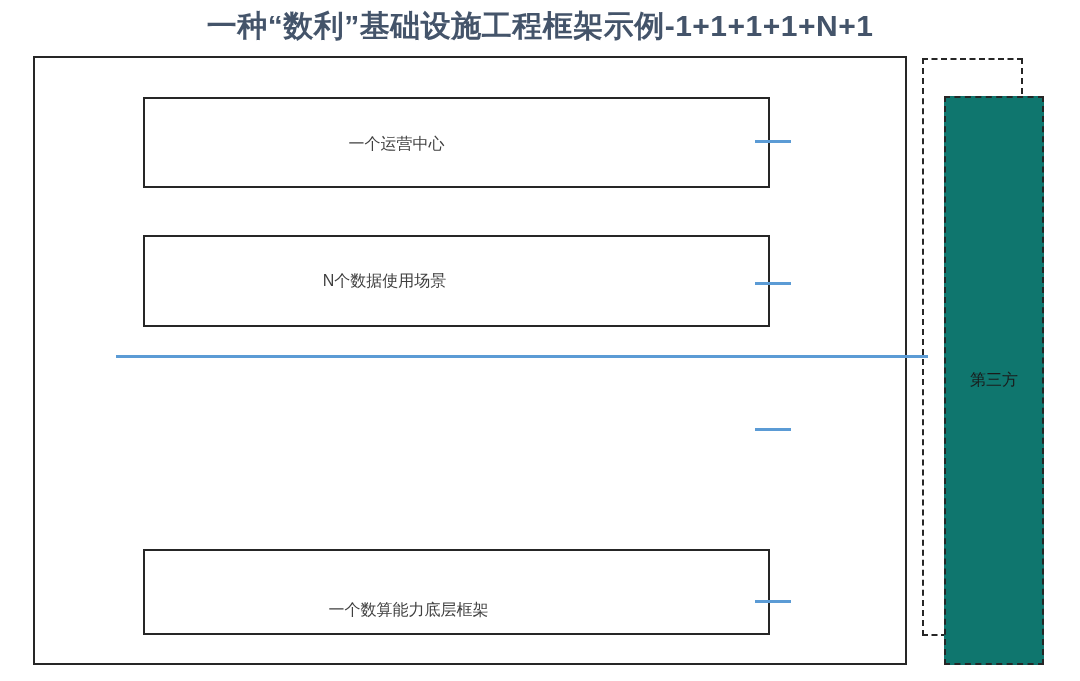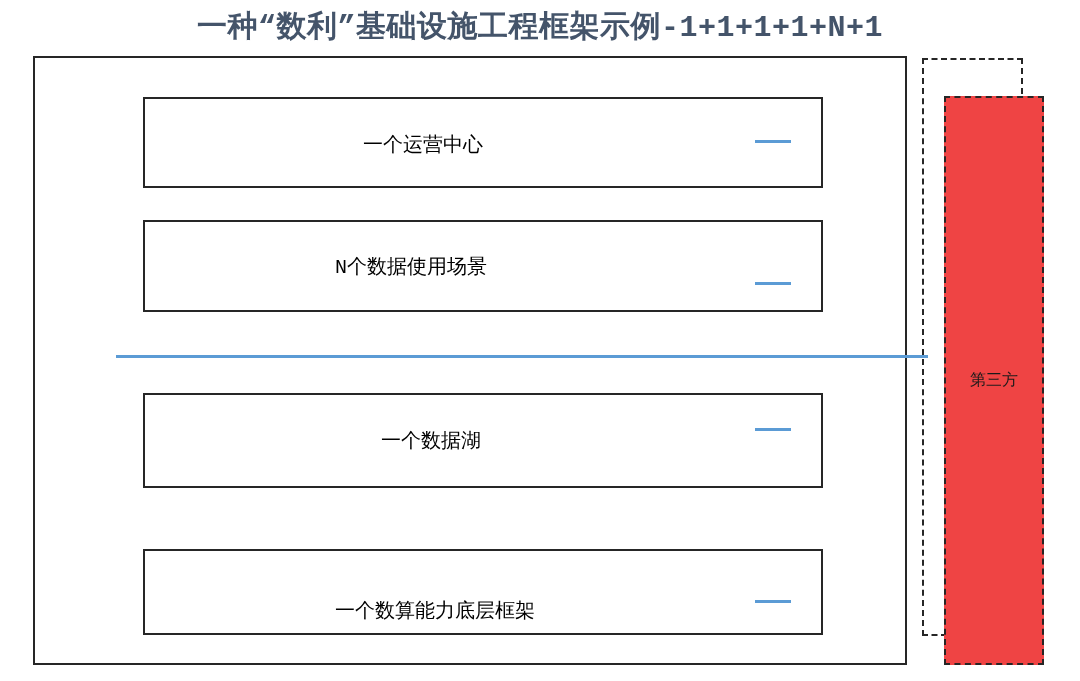--- a/index.html
+++ b/index.html
@@ -7,21 +7,20 @@
     padding: 0;
     background: #ffffff;
     font-family: "Liberation Sans", sans-serif;
   }
   .canvas {
     position: relative;
     width: 1080px;
     height: 681px;
     background: #ffffff;
     overflow: hidden;
-    font-family: Liberation Mono, monospace;
   }
   .title {
     position: absolute;
     left: 0;
     top: 6px;
     width: 100%;
     text-align: center;
     font-size: 30px;
     font-weight: bold;
     color: #44546A;
@@ -56,26 +55,26 @@
     height: 560px;
   }
   .vbox-right {
     left: 791px;
     top: 77px;
     width: 70px;
     height: 559px;
   }
   .hbox {
     left: 143px;
-    width: 680px;
+    width: 627px;
     display: flex;
     align-items: center;
     justify-content: center;
-    font-size: 20px;
-    color: #000000;
+    font-size: 16px;
+    color: #404040;
   }
   .hbox .lbl {
     position: relative;
   }
   .connector {
     position: absolute;
     height: 3px;
     background: #5B9BD5;
     z-index: 6;
   }
@@ -90,21 +89,21 @@
     width: 101px;
     height: 578px;
     background: transparent;
     z-index: 1;
   }
   .third-party-front {
     left: 944px;
     top: 96px;
     width: 100px;
     height: 569px;
-    background: #ef4444;
+    background: #0f766e;
     z-index: 3;
     display: flex;
     align-items: center;
     justify-content: center;
     font-size: 16px;
     color: #1a1a1a;
   }
 </style>
 </head>
 <body>
@@ -113,27 +112,24 @@
 
   <div class="title">一种“数利”基础设施工程框架示例-1+1+1+1+N+1</div>
 
   <div class="box outer-frame"></div>
 
 
   <div class="box hbox" style="top:97px; height:91px;">
     <span class="lbl" style="left:-60px; top:2px;">一个运营中心</span>
   </div>
 
-  <div class="box hbox" style="top:220px; height:92px;">
+  <div class="box hbox" style="top:235px; height:92px;">
     <span class="lbl" style="left:-72px;">N个数据使用场景</span>
   </div>
 
-  <div class="box hbox" style="top:393px; height:95px;">
-    <span class="lbl" style="left:-52px;">一个数据湖</span>
-  </div>
 
   <div class="box hbox" style="top:549px; height:86px;">
     <span class="lbl" style="left:-48px; top:18px;">一个数算能力底层框架</span>
   </div>
 
 
   <div class="connector" style="left:755px; top:140px; width:36px;"></div>
   <div class="connector" style="left:755px; top:282px; width:36px;"></div>
   <div class="connector" style="left:755px; top:428px; width:36px;"></div>
   <div class="connector" style="left:755px; top:600px; width:36px;"></div>

